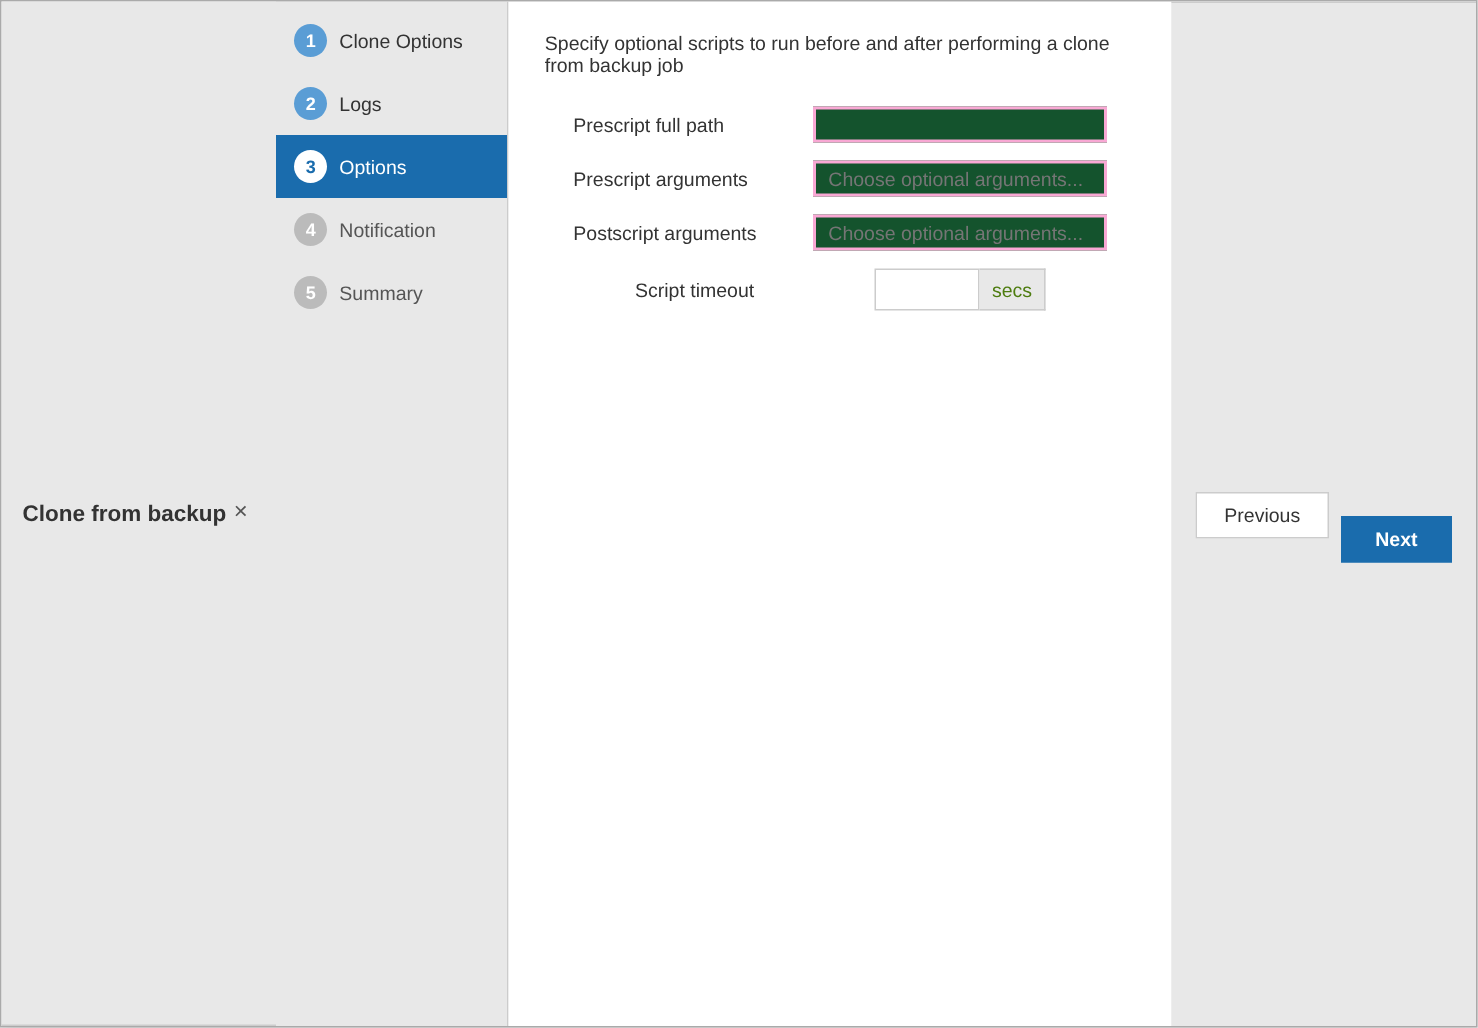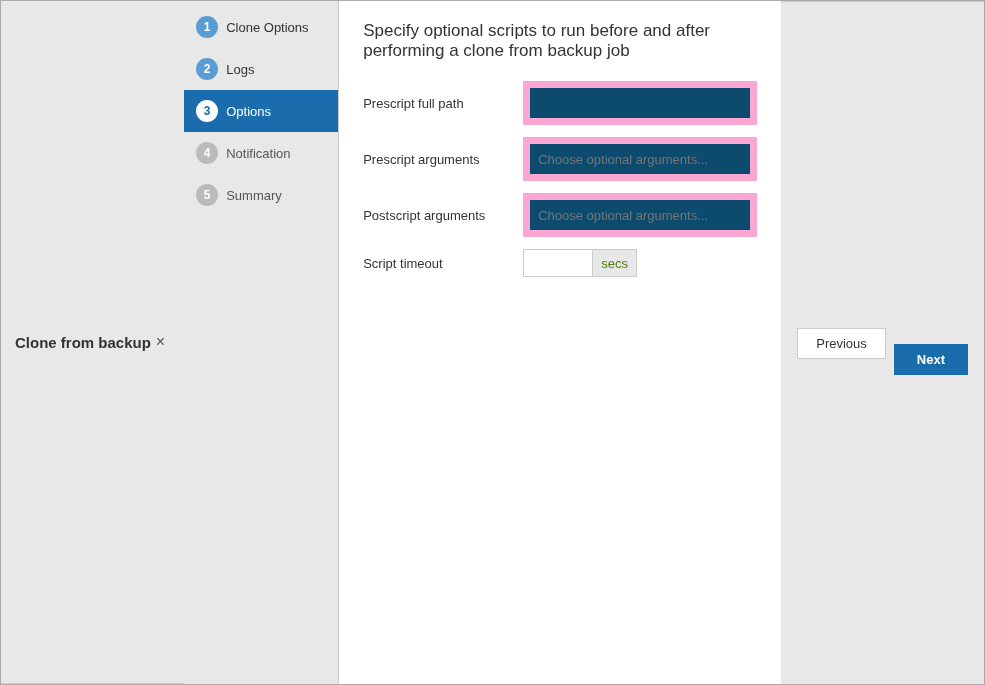--- a/index.html
+++ b/index.html
@@ -121,52 +121,53 @@
 
     .main-content {
       flex: 1;
       background: white;
       display: flex;
       flex-direction: column;
       padding: 20px 24px;
     }
 
     .main-description {
-      font-size: 17px;
+      font-size: 13px;
       color: #333;
       margin-bottom: 20px;
       font-weight: normal;
     }
 
     .form-section {
       display: flex;
       flex-direction: column;
       gap: 12px;
+      align-items: center;
     }
 
     .form-row {
       display: flex;
       align-items: center;
     }
 
     .form-label {
       width: 160px;
       color: #333;
       font-size: 13px;
       flex-shrink: 0;
     }
 
     .form-input {
       flex: 1;
-      height: 44px;
-      border: 7px solid #f9a8d4;
+      height: 24px;
+      border: 2px solid #f9a8d4;
       padding: 4px 8px;
       font-size: 13px;
       color: #333;
-      background: #0c4a6e;
+      background: #14532d;
       outline: none;
     }
 
     .form-input.placeholder-text {
       color: #999;
     }
 
     .timeout-row {
       display: flex;
       align-items: center;

